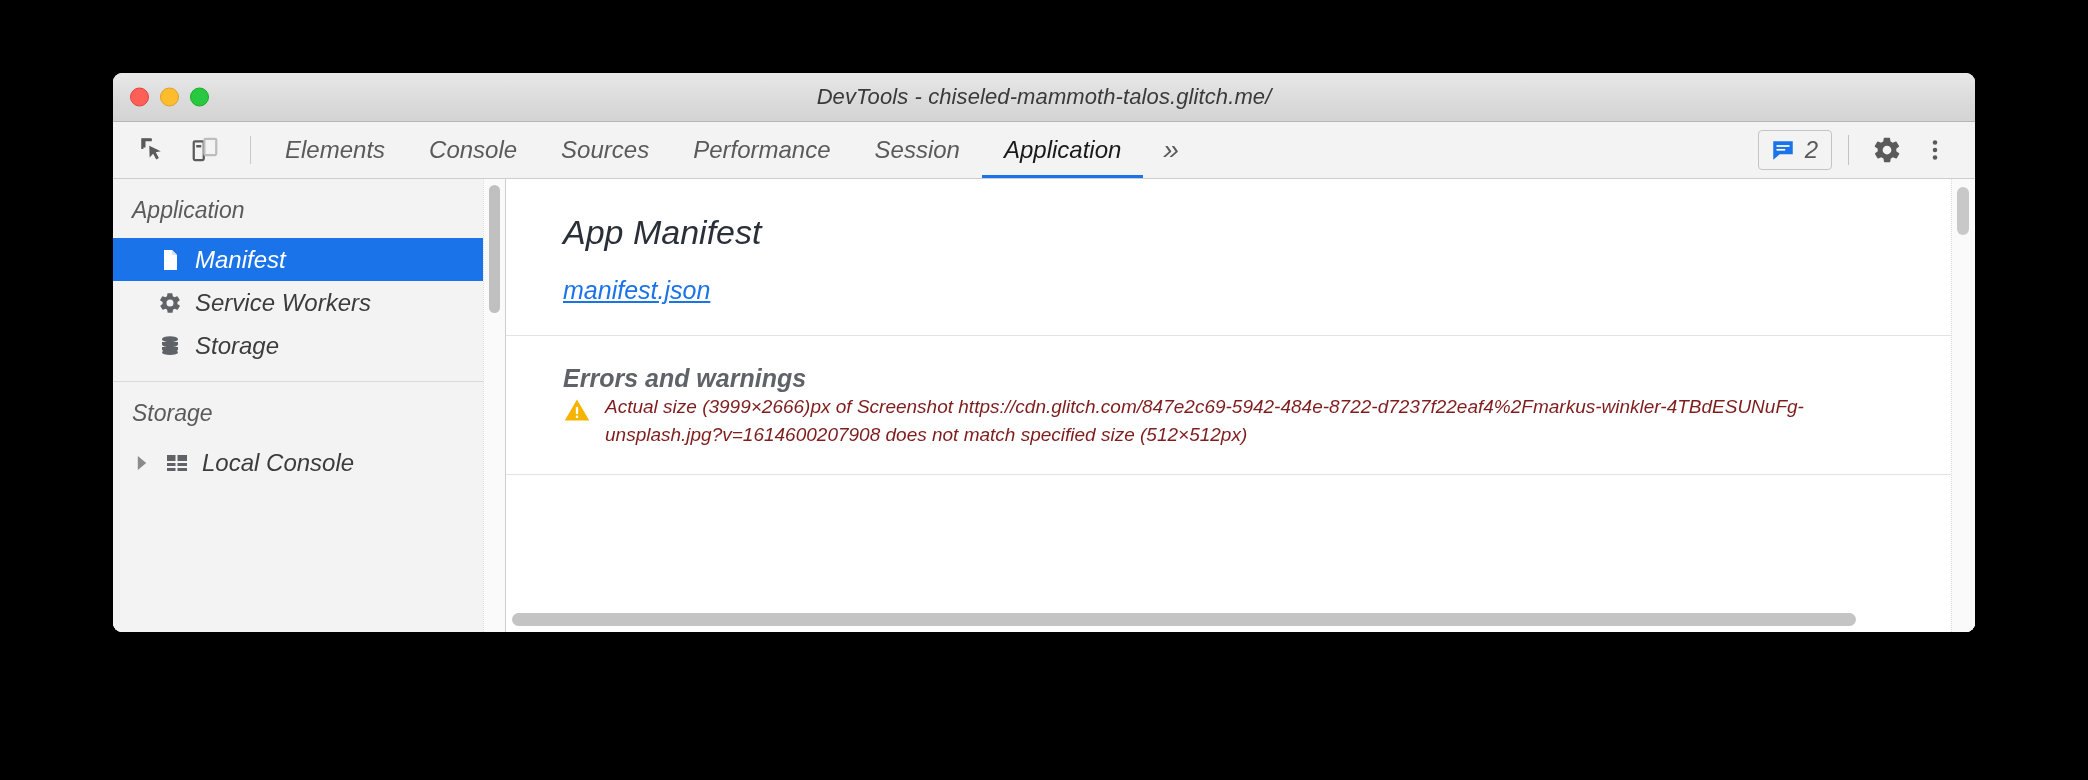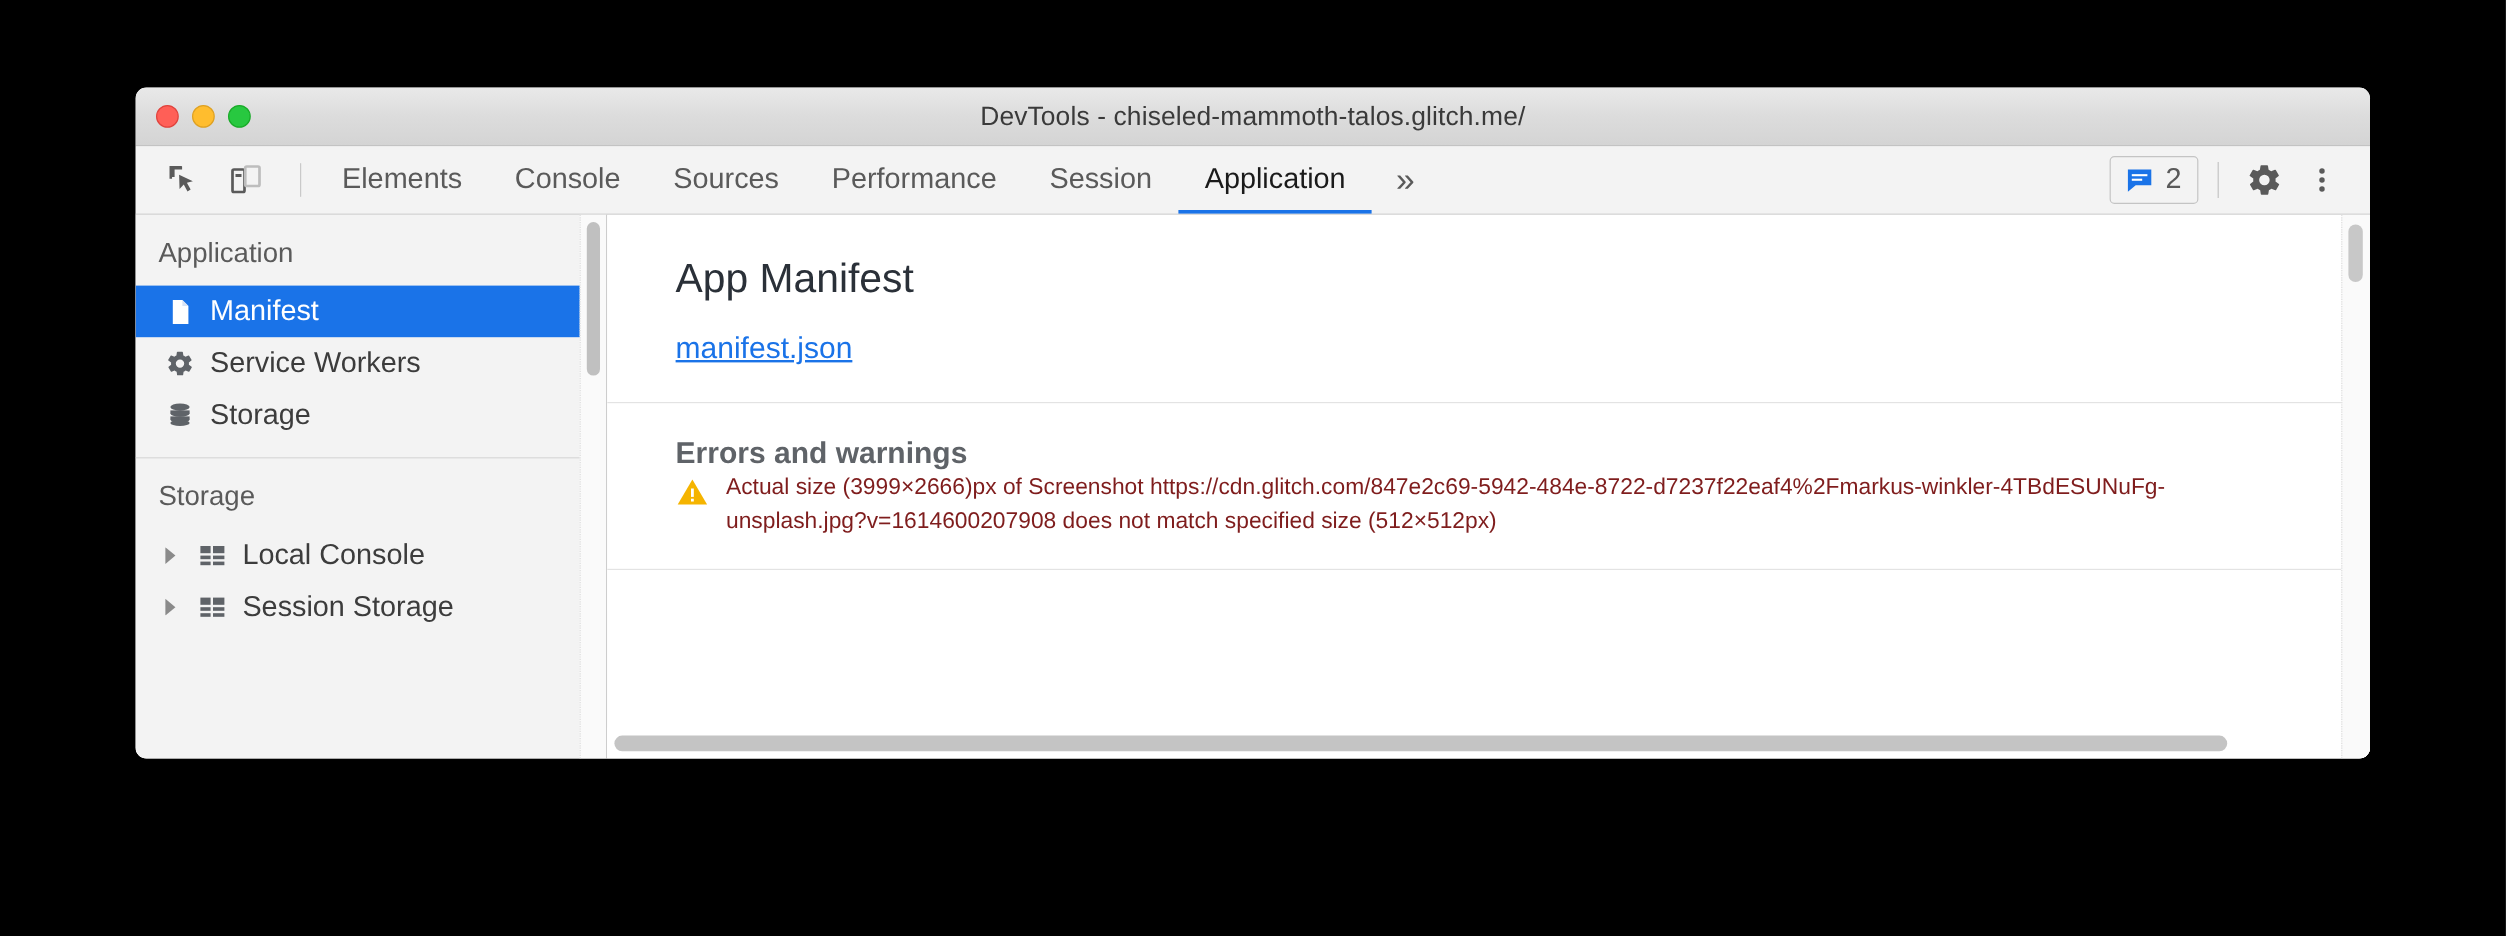--- a/index.html
+++ b/index.html
@@ -11,20 +11,21 @@
     background: #000000;
     font-family: "Liberation Sans", sans-serif;
     overflow: hidden;
   }
 
   .screen {
     position: relative;
     width: 2088px;
     height: 780px;
     background: #000000;
+    font-style: italic;
   }
 
   
   .window {
     position: absolute;
     left: 113px;
     top: 73px;
     width: 1862px;
     height: 559px;
     background: #ffffff;
@@ -186,21 +187,21 @@
   .side-group {
     border-bottom: 1px solid #d8d8d8;
     padding-bottom: 14px;
   }
   .side-group.last { border-bottom: none; }
 
   .side-item {
     display: flex;
     align-items: center;
     height: 43px;
-    padding-left: 24px;
+    padding-left: 44px;
     font-size: 24px;
     color: #3c3c3c;
     cursor: pointer;
     gap: 12px;
   }
   .side-item.selected {
     background: #1a73e8;
     color: #ffffff;
   }
   .side-item .twist {
@@ -468,38 +469,20 @@
                 <rect x="12.5" y="3" width="9.5" height="6" fill="#5f6368"></rect>
                 <rect x="2" y="11" width="8.5" height="3" fill="#5f6368"></rect>
                 <rect x="12.5" y="11" width="9.5" height="3" fill="#5f6368"></rect>
                 <rect x="2" y="16" width="8.5" height="3" fill="#5f6368"></rect>
                 <rect x="12.5" y="16" width="9.5" height="3" fill="#5f6368"></rect>
               </svg>
             </span>
             <span>Local Console</span>
           </div>
 
-          <div class="side-item nested">
-            <span class="twist">
-              <svg width="14" height="14" viewBox="0 0 10 10">
-                  <path d="M2 0l6 5-6 5z" fill="#8a8a8a"></path>
-                </svg>
-            </span>
-            <span class="ico">
-              <svg width="24" height="22" viewBox="0 0 24 22">
-                <rect x="2" y="3" width="8.5" height="6" fill="#5f6368"></rect>
-                <rect x="12.5" y="3" width="9.5" height="6" fill="#5f6368"></rect>
-                <rect x="2" y="11" width="8.5" height="3" fill="#5f6368"></rect>
-                <rect x="12.5" y="11" width="9.5" height="3" fill="#5f6368"></rect>
-                <rect x="2" y="16" width="8.5" height="3" fill="#5f6368"></rect>
-                <rect x="12.5" y="16" width="9.5" height="3" fill="#5f6368"></rect>
-              </svg>
-            </span>
-            <span>Session Storage</span>
-          </div>
         </div>
 
         <div class="side-scroll-track"></div>
         <div class="side-scrollbar"></div>
       </div>
 
       <div class="content">
 
         <div class="panel-block">
           <div class="panel-title">App Manifest</div>

